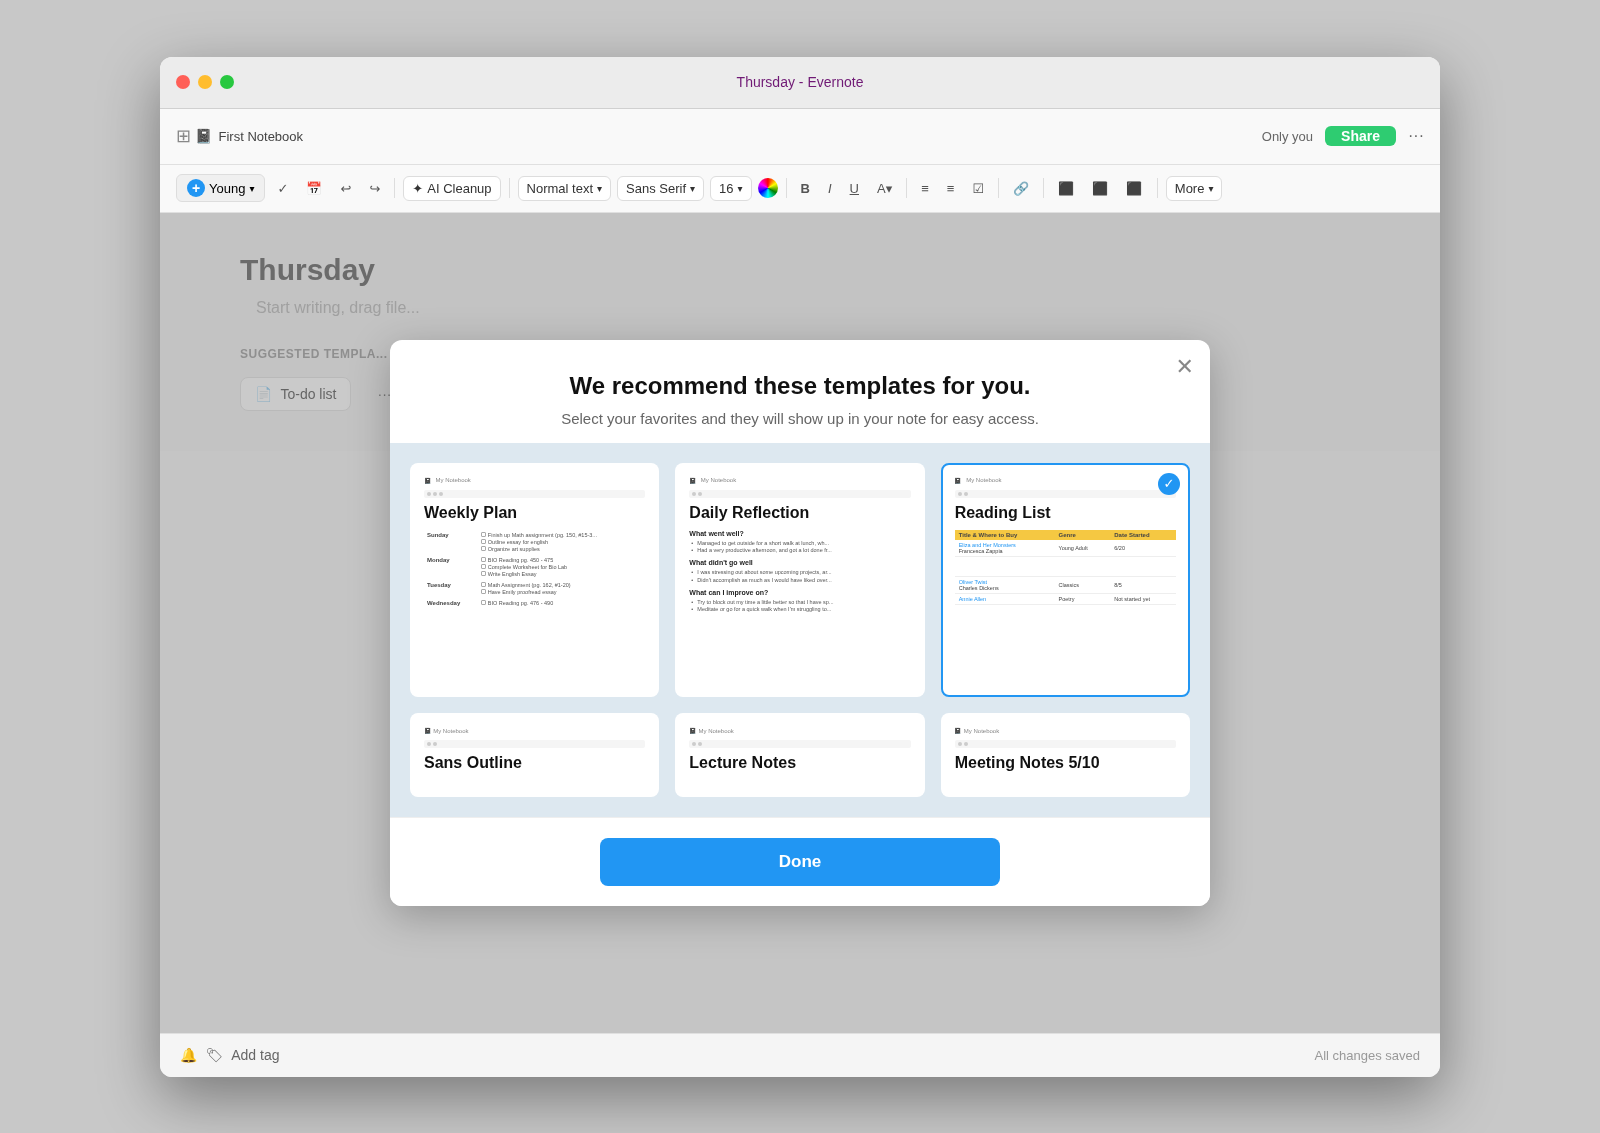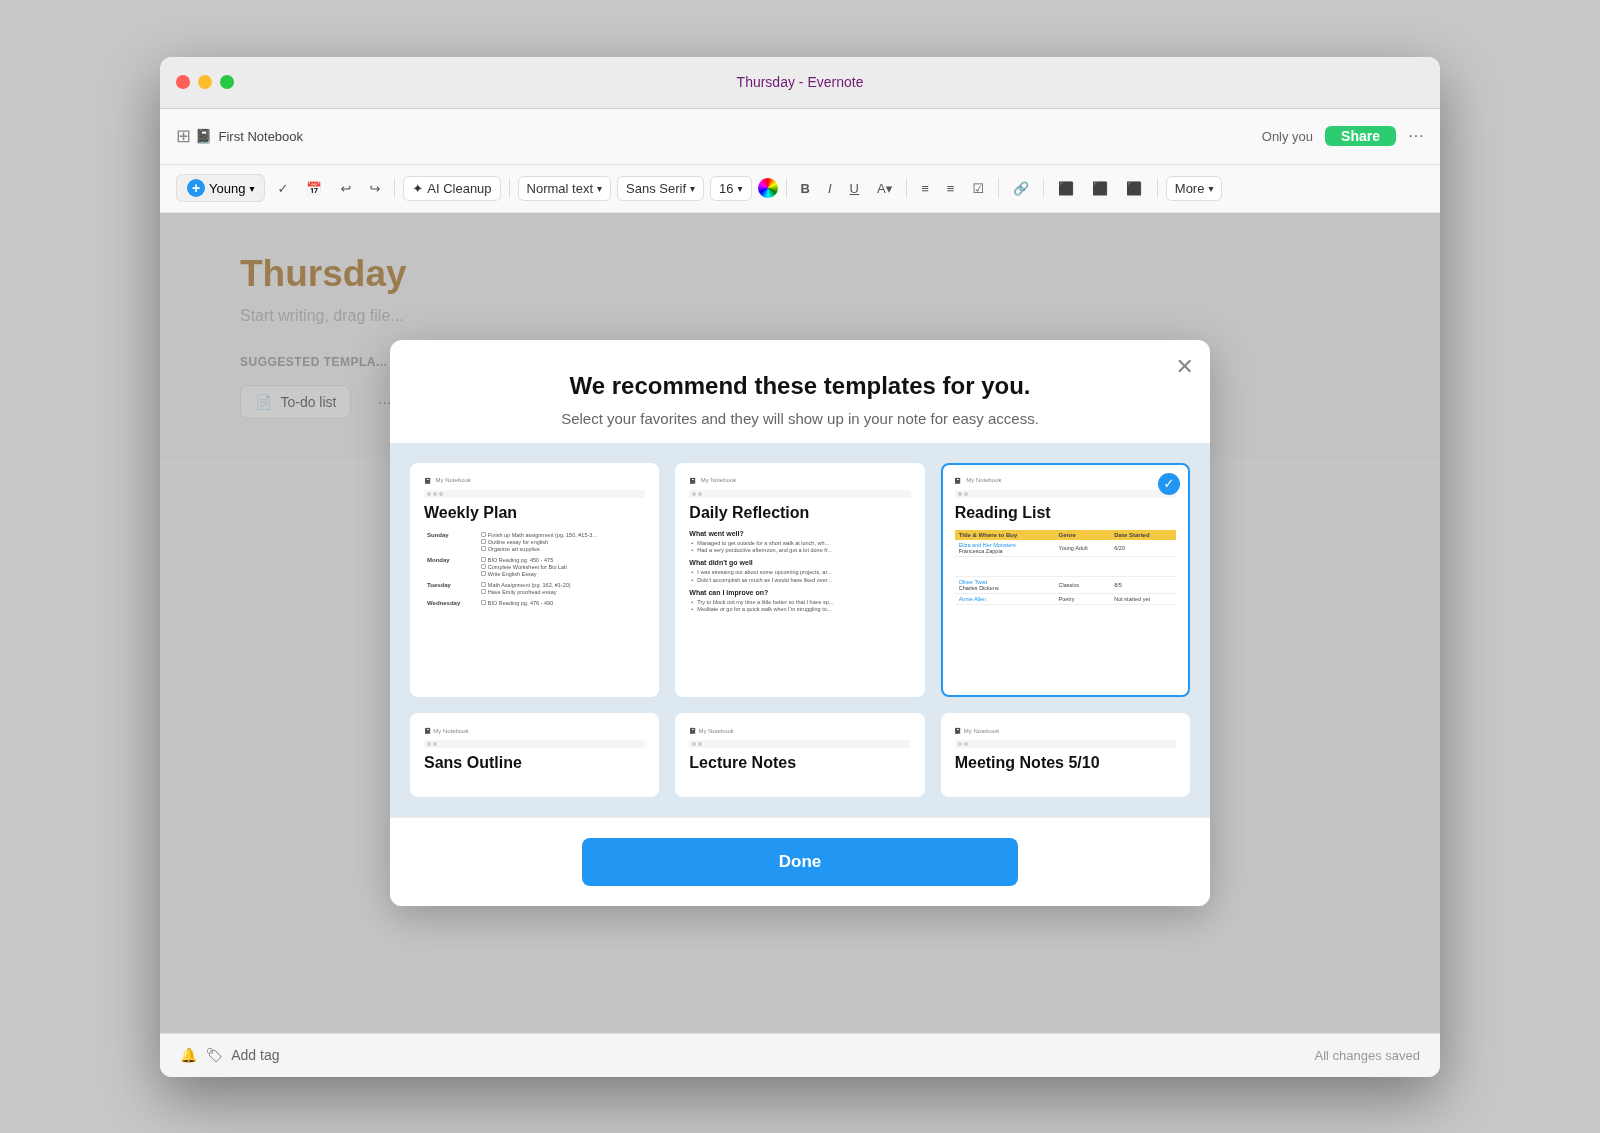--- a/index.html
+++ b/index.html
@@ -179,29 +179,30 @@
 
     
     .editor-area {
       flex: 1;
       background: #f0f0f0;
       padding: 40px 80px;
       position: relative;
       overflow: hidden;
     }
     .note-title {
-      font-size: 37px;
+      font-size: 30px;
       font-weight: 700;
-      color: #a16207;
+      color: #404040;
       margin-bottom: 12px;
     }
     .note-hint {
       font-size: 16px;
       color: #aaa;
       margin-bottom: 30px;
+      margin-left: 16px;
     }
     .suggested-label {
       font-size: 12px;
       font-weight: 600;
       color: #888;
       letter-spacing: 0.5px;
       margin-bottom: 16px;
     }
     .template-rows {
       display: flex;
@@ -478,21 +479,21 @@
       border-top: 1px solid #eee;
       display: flex;
       justify-content: center;
     }
     .done-btn {
       background: #2196F3;
       color: white;
       border: none;
       border-radius: 8px;
       padding: 14px 0;
-      width: 436px;
+      width: 400px;
       font-size: 17px;
       font-weight: 600;
       cursor: pointer;
     }
   </style>
 </head>
 <body>
 
 <div class="mac-window">
 

